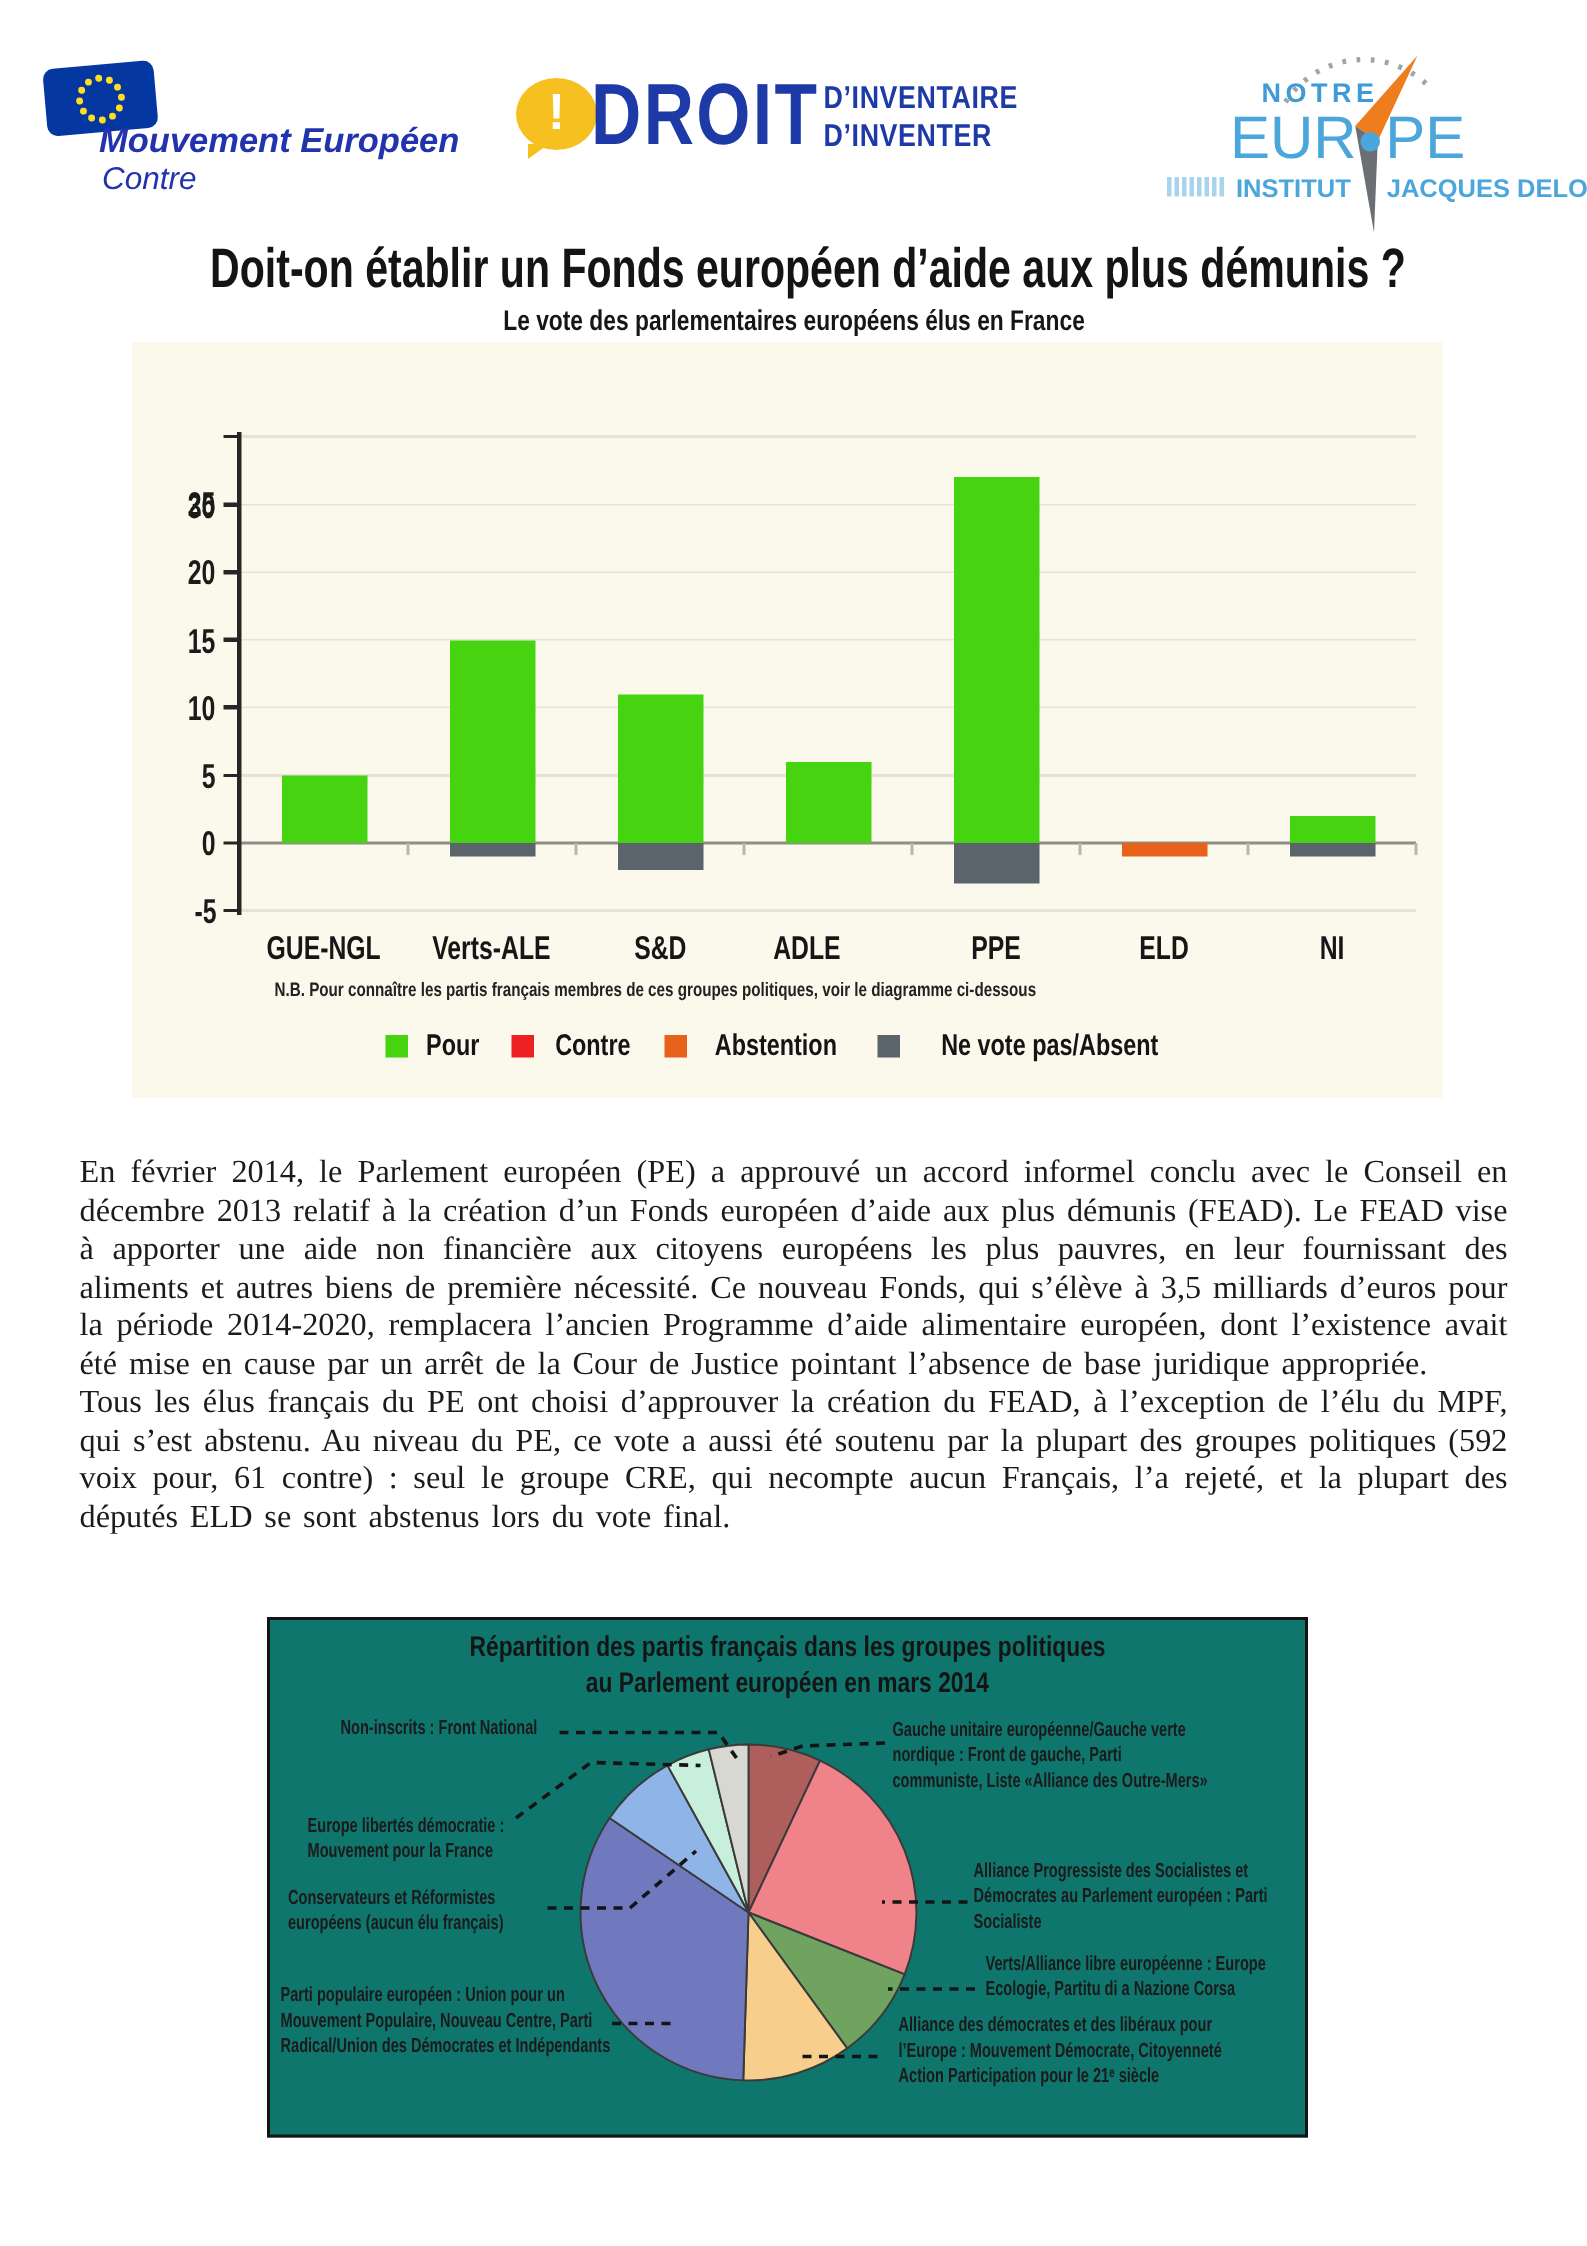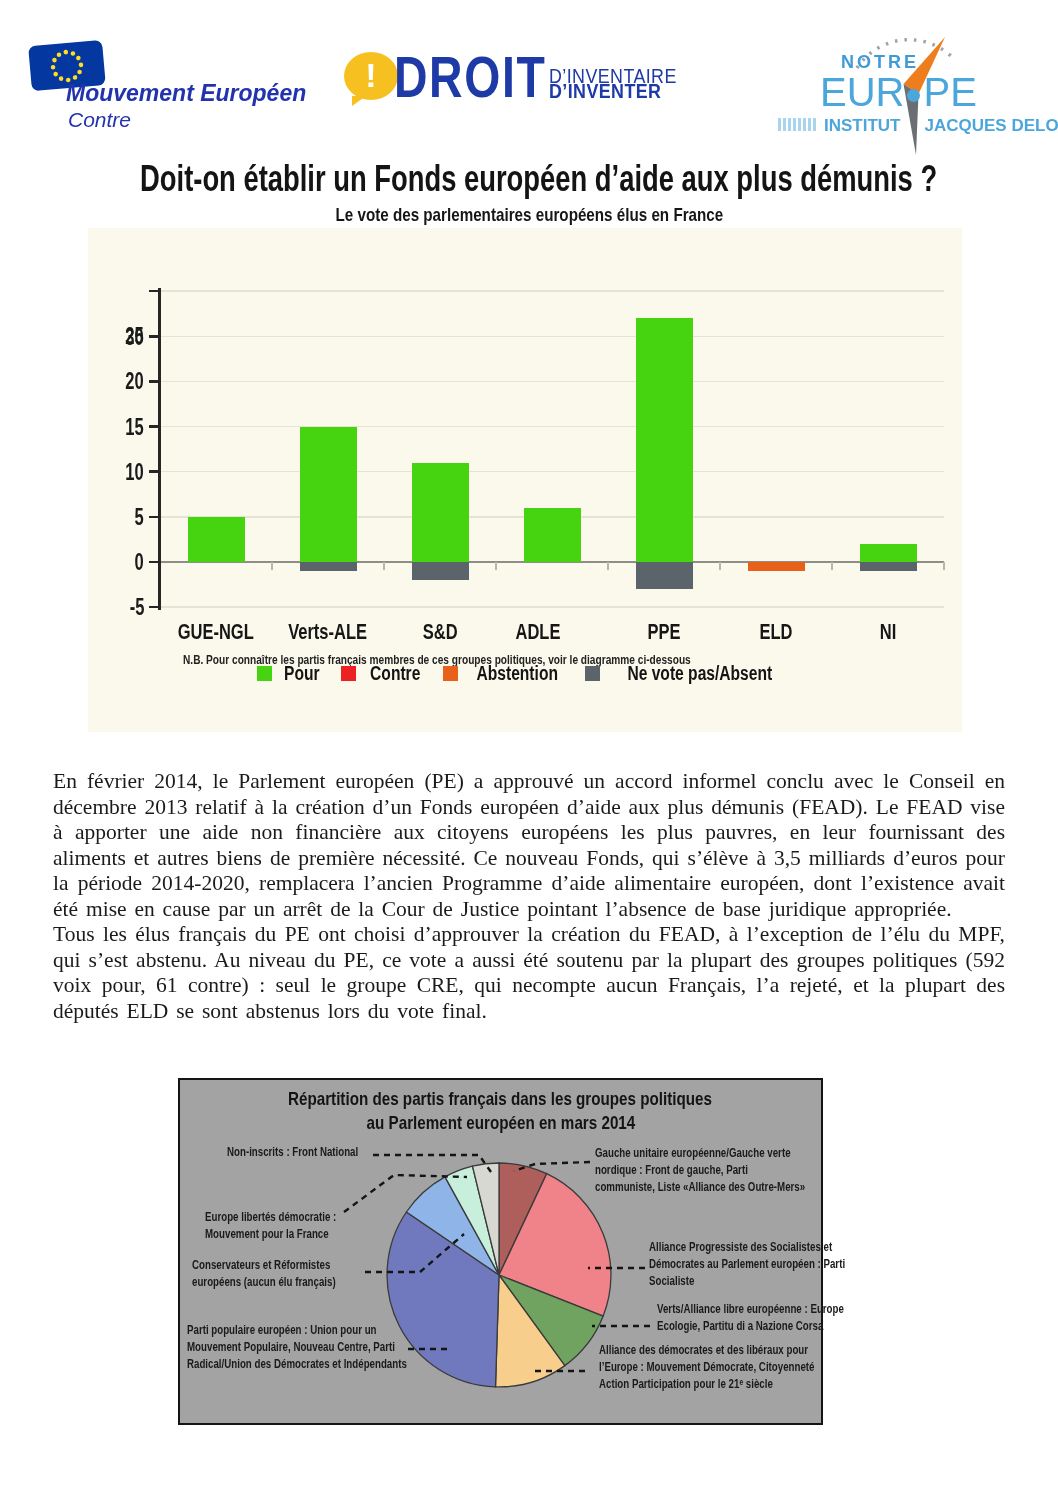--- a/index.html
+++ b/index.html
@@ -17,21 +17,21 @@
   
   .logo-me{left:26px;top:36px;width:280px;height:100px}
   .me-name{position:absolute;left:40px;top:44px;font-size:23px;font-weight:bold;font-style:italic;color:#2233AE;white-space:nowrap}
   .me-country{position:absolute;left:42px;top:72px;font-size:21px;font-style:italic;color:#2233AE}
   .logo-droit{left:340px;top:48px;width:370px;height:70px}
   .droit-bubble{position:absolute;left:4px;top:4px;width:54px;height:48px;background:#F6C120;border-radius:50%;
                 text-align:center;line-height:46px;font-size:34px;font-weight:bold;color:#ffffff}
   .droit-bubble::after{content:"";position:absolute;left:8px;bottom:-6px;width:0;height:0;
                 border-left:14px solid #F6C120;border-bottom:10px solid transparent}
   .droit-word{position:absolute;left:54px;top:-2px;font-size:58px;font-weight:bold;color:#1D3AA6;letter-spacing:2px;line-height:62px}
-  .droit-l1{position:absolute;left:209px;top:16px;font-size:21px;font-weight:normal;color:#1D3AA6;letter-spacing:.5px}
+  .droit-l1{position:absolute;left:209px;top:6px;font-size:21px;font-weight:bold;color:#1D3AA6;letter-spacing:.5px}
   .droit-l2{position:absolute;left:209px;top:31px;font-size:21px;font-weight:bold;color:#1D3AA6;letter-spacing:.5px}
   .logo-ne{left:770px;top:28px;width:288px;height:135px}
   .ne-top{position:absolute;left:71px;top:24px;font-size:18px;font-weight:bold;color:#3E9BD7;letter-spacing:3px}
   .ne-main{position:absolute;left:50px;top:42px;font-size:40px;font-weight:normal;color:#4BA6DC;line-height:44px}
   .ne-dot{display:inline-block;width:13px;height:13px;border-radius:50%;background:#4BA6DC;margin:0 3px;position:relative;top:-4px}
   .ne-bottom{position:absolute;left:8px;top:88px;font-size:17px;font-weight:bold;color:#4BA6DC;white-space:nowrap}
   .ne-bars{display:inline-block;margin-right:6px}
   .ne-bars i{display:inline-block;width:3px;height:13px;background:#A8D4EE;margin-right:2px}
   .ne-bl{margin-right:24px}
 
@@ -51,33 +51,33 @@
   .slottick{position:absolute;width:1.5px;height:8px;top:334px;background:#B9B8AE}
   .ylab{position:absolute;left:8px;width:48px;height:28px;line-height:28px;text-align:right;
         font-size:23px;font-weight:bold;color:#1b1b1b}
   .ylab .sqzR{--sx:.72}
   .bar{position:absolute}
   .catlab{position:absolute;top:390px;width:140px;height:28px;line-height:28px;text-align:center;
           font-size:22px;font-weight:bold;color:#161616}
   .catlab .sqz{--sx:.75}
   .chart-note{position:absolute;left:95px;top:424px;font-size:13px;font-weight:bold;color:#222222}
   .chart-note .sqzL{--sx:.78}
-  .legend{position:absolute;left:0;right:0;top:434px;display:flex;justify-content:center;align-items:center;gap:16px}
+  .legend{position:absolute;left:0;right:0;top:458px;display:flex;justify-content:center;align-items:center;gap:16px}
   .lg-item{display:flex;align-items:center}
   .lg-sw{width:15px;height:15px;margin-right:7px}
   .lg-lab{font-size:20px;font-weight:bold;color:#141414}
   .lg-lab .sqz{--sx:.78}
 
   
   .bodytext{left:53px;top:769px;width:952px;font-family:"Liberation Serif",serif;
             font-size:21.5px;line-height:25.5px;text-align:justify;color:#1b1b1b;word-spacing:2.5px}
   .bodytext p{margin:0}
 
   
-  .pie-box{left:178px;top:1078px;width:645px;height:347px;background:#a3a3a3;border:2.5px solid #141414}
+  .pie-box{left:178px;top:1078px;width:694px;height:347px;background:#0f766e;border:2.5px solid #141414}
   .pie-title{position:absolute;left:0;right:0;text-align:center;font-size:19px;font-weight:bold;color:#141414}
   .pie-title .sqz{--sx:.8}
   #pie-svg{position:absolute;left:0;top:0}
   .pielab{position:absolute;font-size:13.5px;font-weight:bold;color:#1a1a1a;line-height:17px}
   .pielab .sqzL{--sx:.72;white-space:normal;transform-origin:left top;vertical-align:top}
 </style>
 </head>
 <body>
 
 <div class="page">

